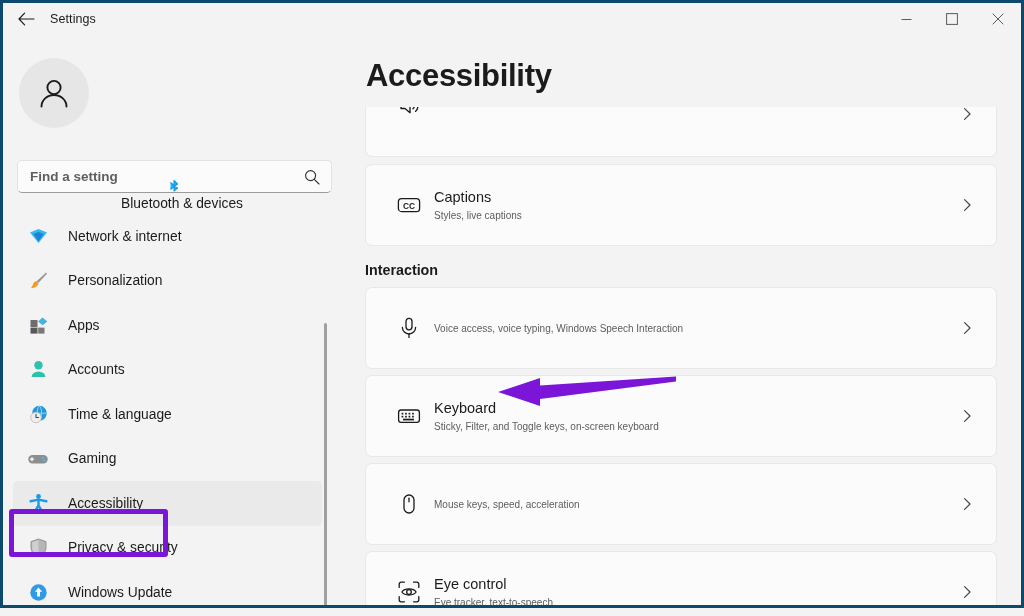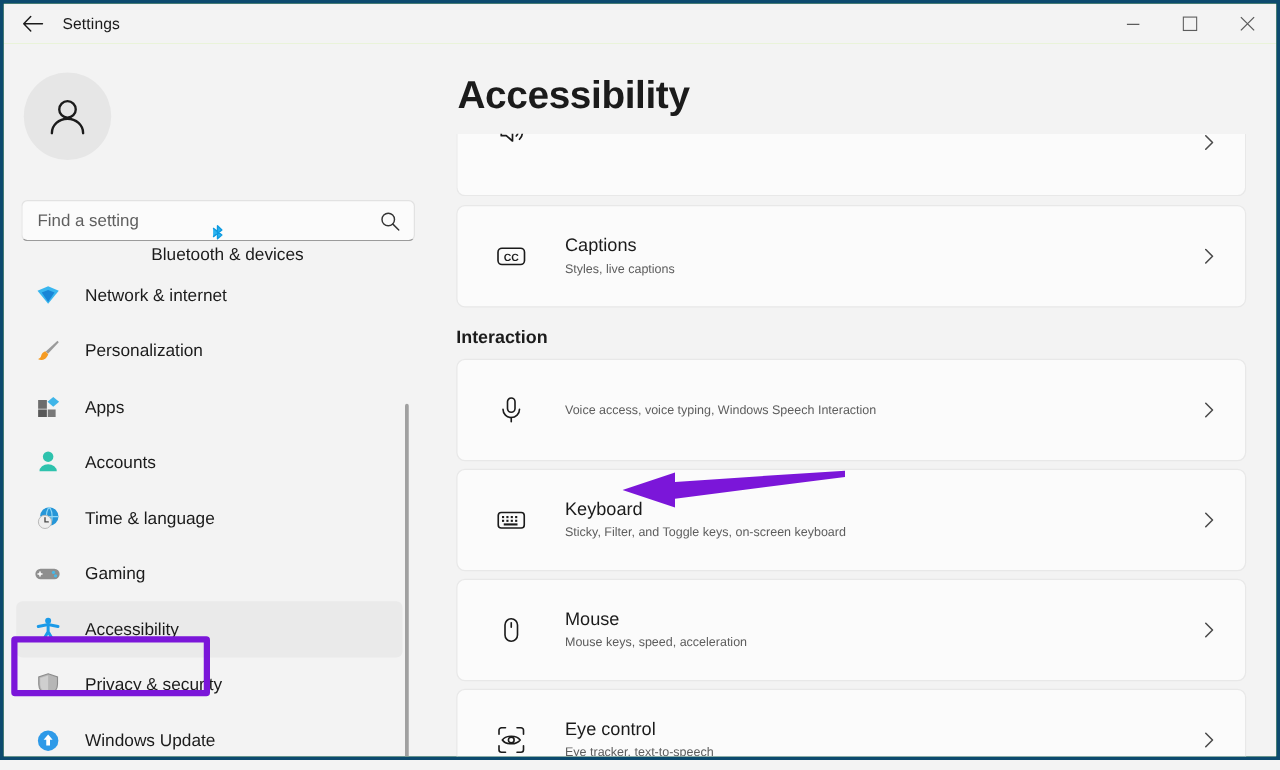--- a/index.html
+++ b/index.html
@@ -92,20 +92,21 @@
     left: 14px; top: 125px;
     width: 315px;
     height: 33px;
     box-sizing: border-box;
     background: #fbfbfb;
     border: 1px solid #e2e2e2;
     border-bottom: 1px solid #9b9b9b;
     border-radius: 5px;
     display: flex;
     align-items: center;
+    font-weight: bold;
   }
   .searchbox .ph {
     margin-left: 12px;
     font-size: 13.5px;
     color: #5f5f5f;
   }
   .searchbox .sicon {
     margin-left: auto;
     margin-right: 11px;
     display: flex;
@@ -205,21 +206,21 @@
   .card-icon {
     width: 46px;
     margin-left: 20px;
     flex: none;
     display: flex;
     align-items: center;
     justify-content: center;
   }
   .card-icon svg { display:block; }
   .card-text {
-    margin-left: 20px;
+    margin-left: 2px;
     display: flex;
     flex-direction: column;
     justify-content: center;
   }
   .card-title {
     font-size: 14.5px;
     color: #1b1b1b;
     line-height: 1.35;
   }
   .card-sub {
@@ -518,21 +519,20 @@
       </div>
 
       <div class="card">
         <div class="card-icon">
           <svg width="24" height="24" viewBox="0 0 24 24">
             <rect x="7" y="3" width="10" height="18" rx="5" fill="none" stroke="#1b1b1b" stroke-width="1.3"></rect>
             <path d="M12 6.2 v3.6" stroke="#1b1b1b" stroke-width="1.3" stroke-linecap="round"></path>
           </svg>
         </div>
         <div class="card-text">
-          <div class="card-title">Mouse</div>
           <div class="card-sub">Mouse keys, speed, acceleration</div>
         </div>
         <div class="chev">
           <svg width="14" height="14" viewBox="0 0 14 14">
             <path d="M4.6 1.6 L10 7 L4.6 12.4" fill="none" stroke="#4a4a4a" stroke-width="1.25" stroke-linecap="round" stroke-linejoin="round"></path>
           </svg>
         </div>
       </div>
 
       <div class="card">

